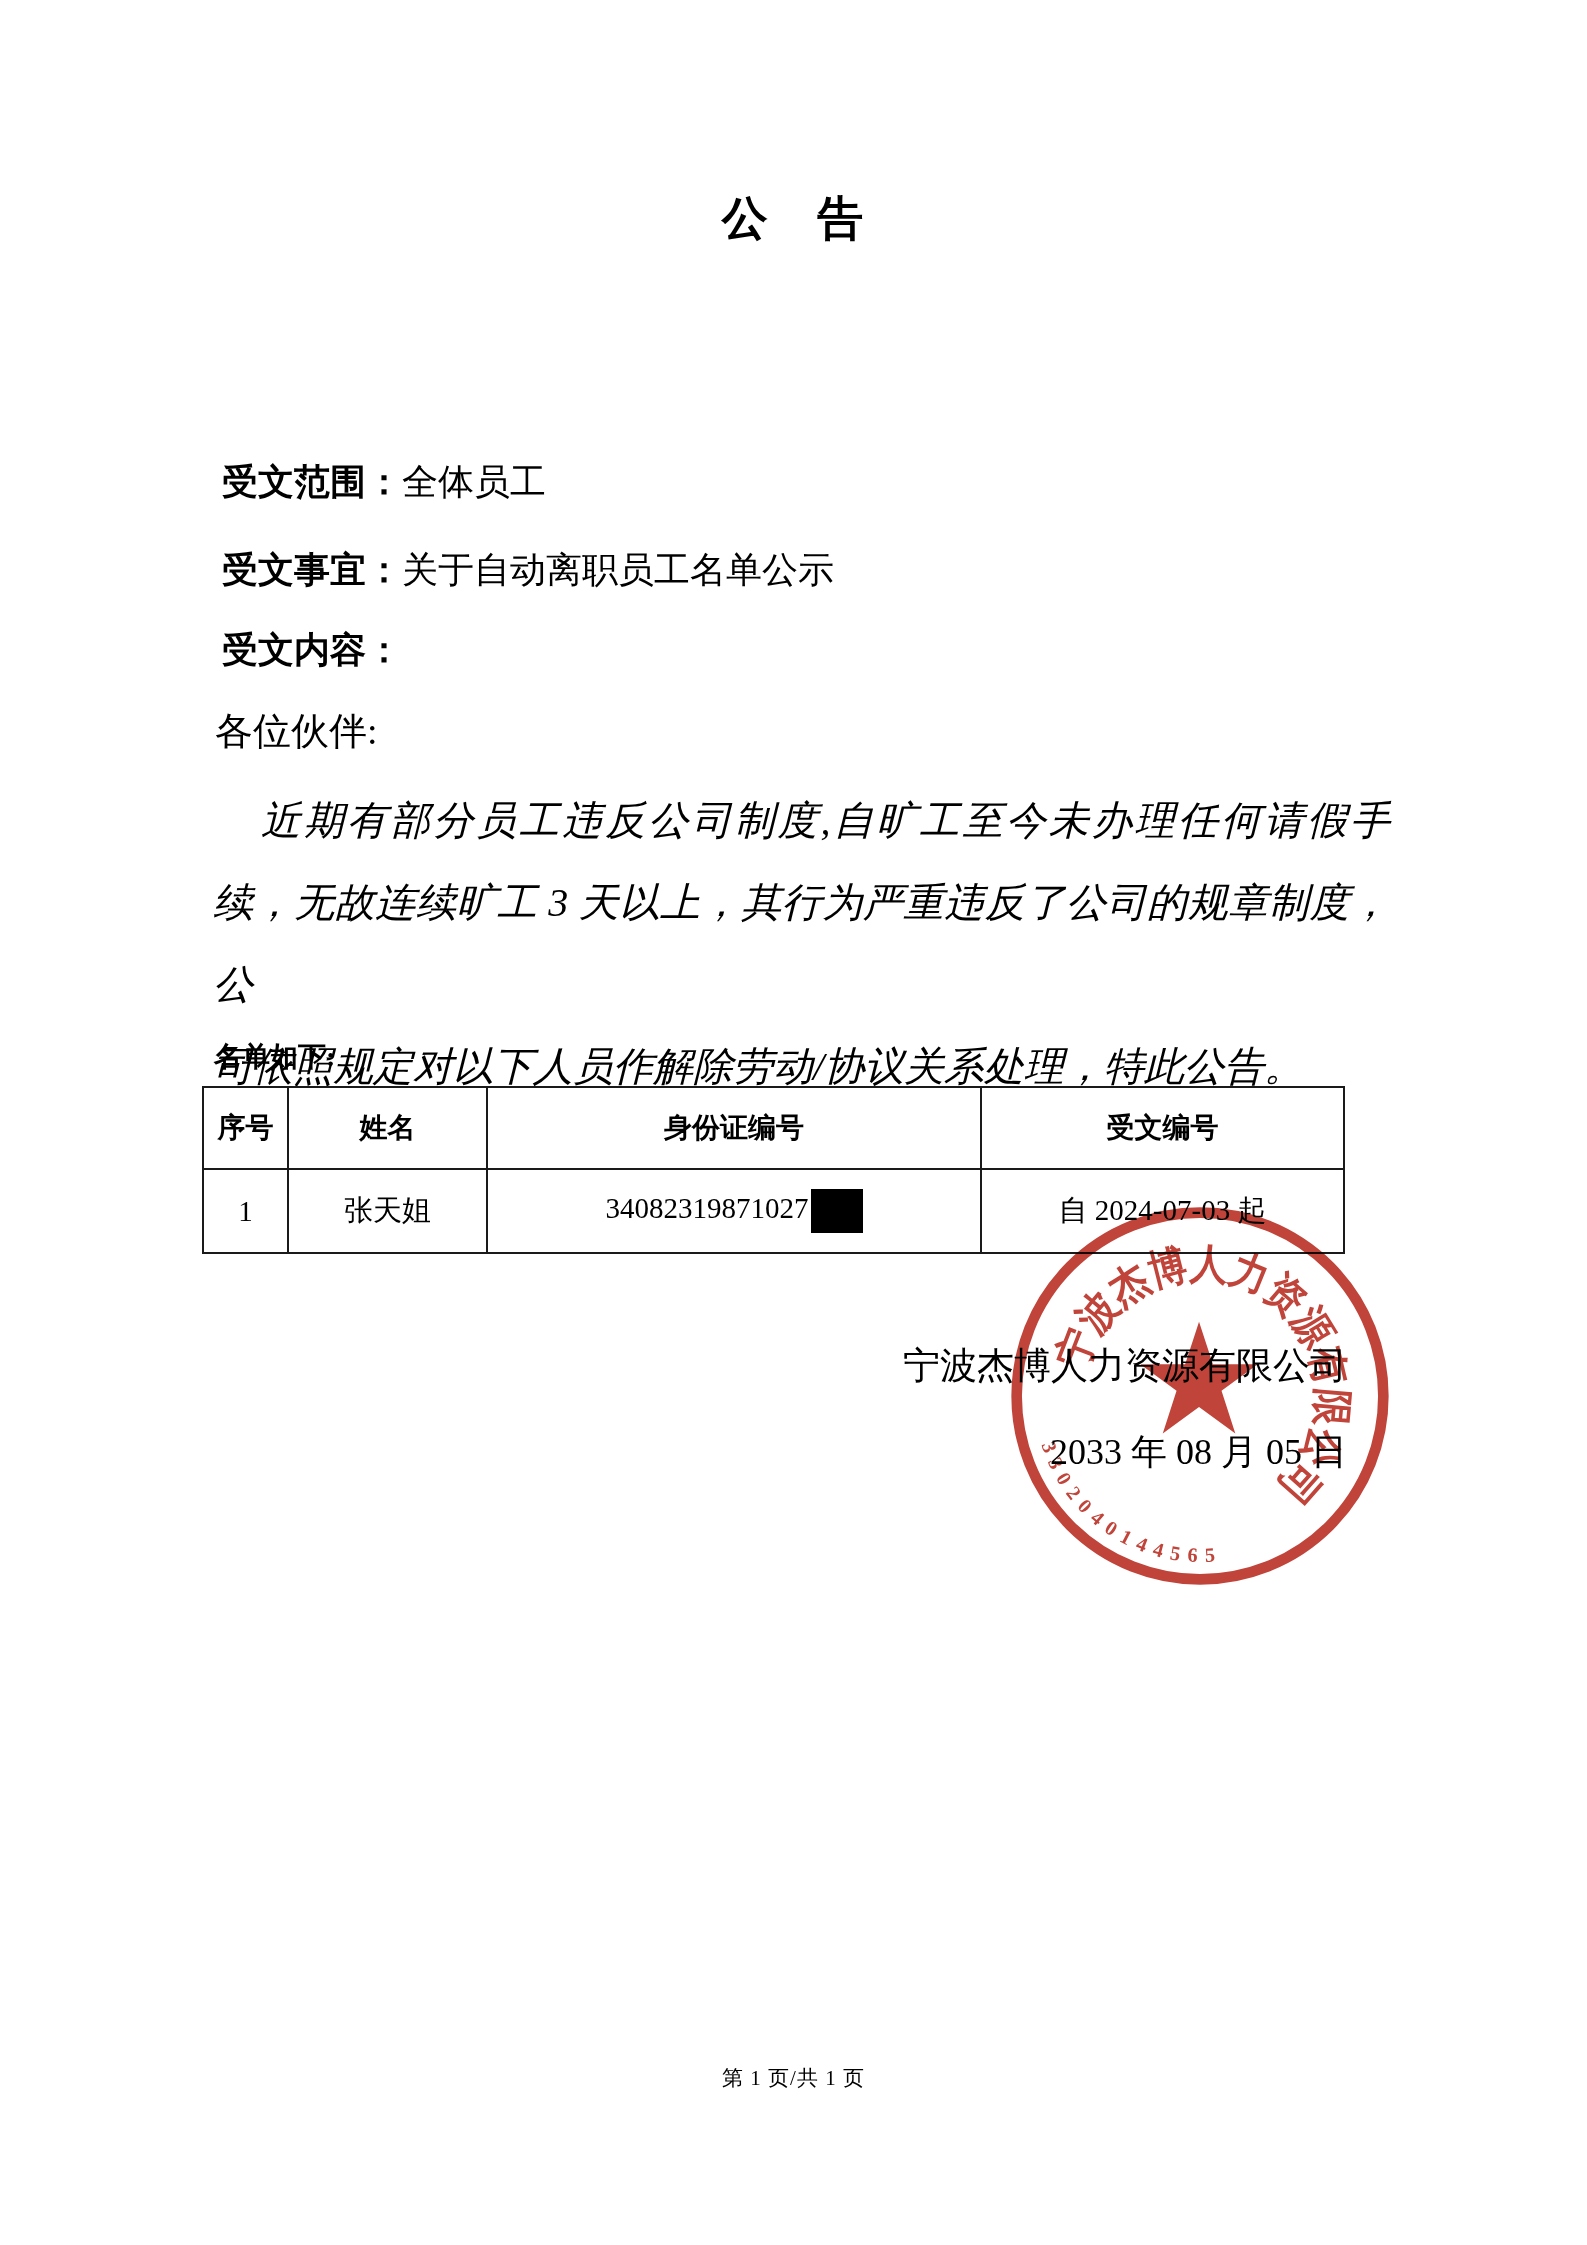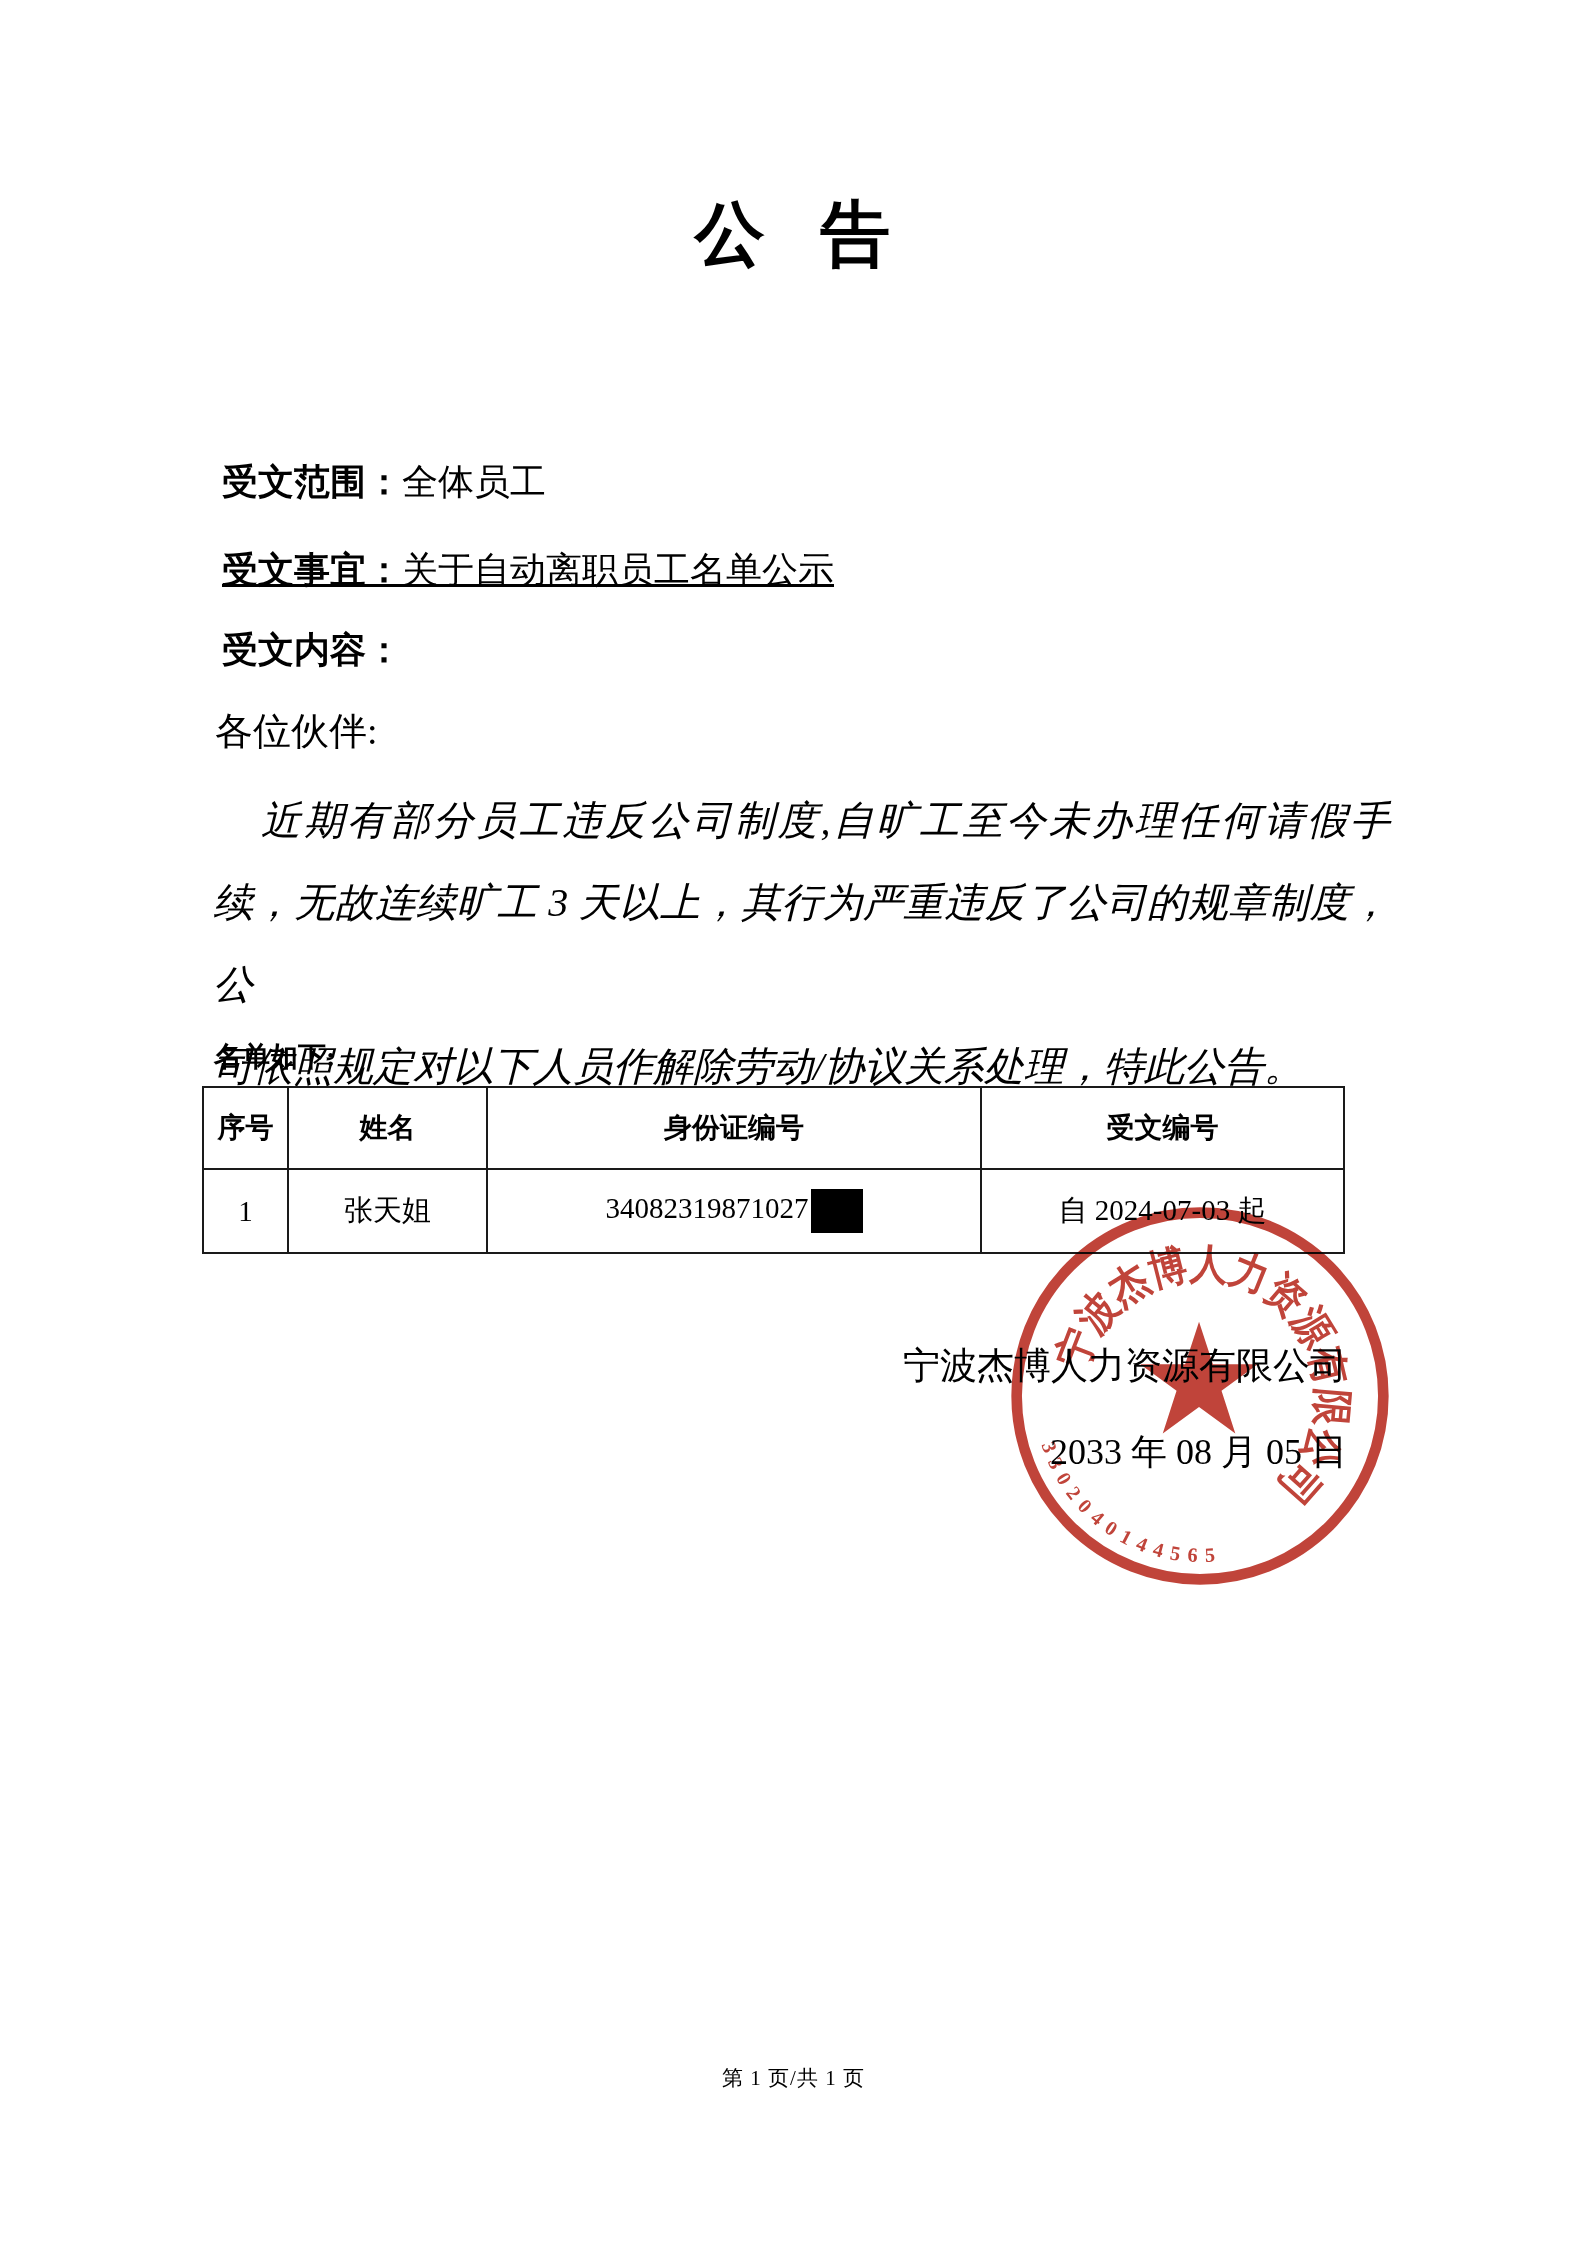--- a/index.html
+++ b/index.html
@@ -7,21 +7,21 @@
     position:relative;
     width:1587px;height:2245px;
     background:#ffffff;
     overflow:hidden;
     font-family:"Liberation Serif","DejaVu Serif",serif;
     color:#000;
   }
   .doc-title{
     position:absolute;top:188px;left:0;width:100%;
     text-align:center;
-    font-size:70px;font-weight:bold;
+    font-size:46px;font-weight:bold;
     word-spacing:34px;letter-spacing:2px;
   }
   .meta-line{
     position:absolute;left:222px;
     font-size:36px;white-space:nowrap;
   }
   .meta-label{font-weight:bold;}
   .meta-value{font-weight:normal;}
   .meta-value.num{font-family:"Liberation Sans","DejaVu Sans",sans-serif;font-size:33px;}
   .salutation{
@@ -83,21 +83,21 @@
 </head>
 <body>
 
 <div class="page">
 
   <div class="doc-title">公 告</div>
 
   <div class="meta-line" style="top:458px;">
     <span class="meta-label">受文范围：</span><span class="meta-value">全体员工</span>
   </div>
-  <div class="meta-line" style="top:546px;text-decoration:underline;">
+  <div class="meta-line" style="top:546px;">
     <span class="meta-label">受文事宜：</span><span class="meta-value">关于自动离职员工名单公示</span>
   </div>
   <div class="meta-line" style="top:626px;">
     <span class="meta-label">受文内容：</span><span class="meta-value"></span>
   </div>
 
   <div class="salutation">各位伙伴:</div>
 
   <div class="body-block">
     <div class="body-line first jl">近期有部分员工违反公司制度,自旷工至今未办理任何请假手</div>

